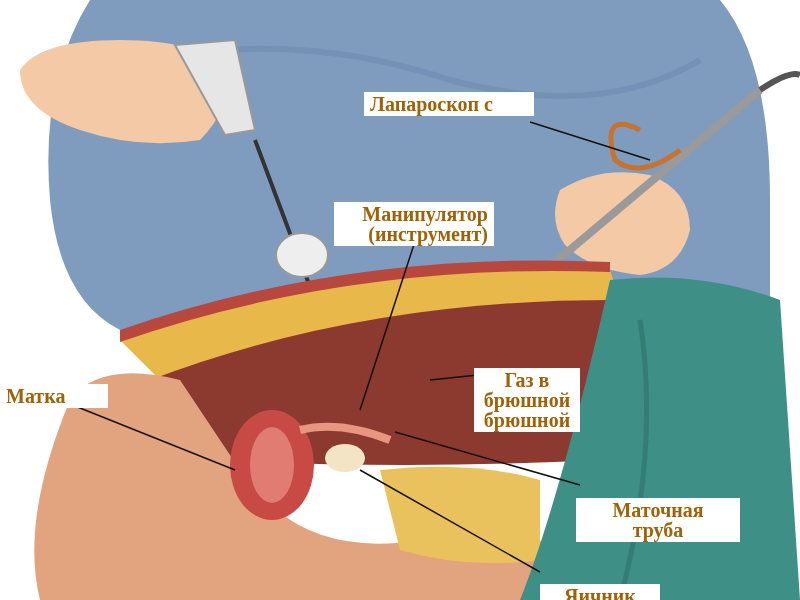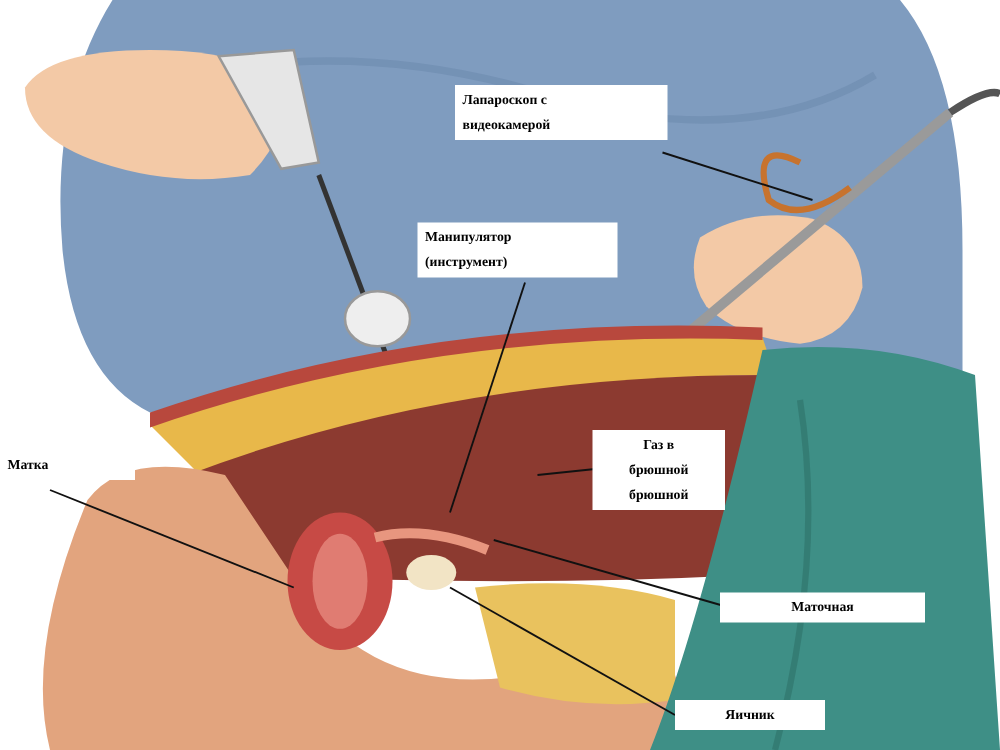--- a/index.html
+++ b/index.html
@@ -1,18 +1,18 @@
 <!DOCTYPE html>
 <html><head>
   <meta charset="utf-8">
   <style>
     html, body { margin:0; padding:0; }
     body { width:800px; height:600px; overflow:hidden; background:#fff; position:relative; font-family:"DejaVu Serif", serif; }
     #scene { position:absolute; left:0; top:0; width:800px; height:600px; }
-    .label { position:absolute; background:#fff; color:#000000; font-family:"Liberation Serif", serif; font-weight:bold; font-size:11px; line-height:20px; padding:2px 6px; box-sizing:border-box; }
+    .label { position:absolute; background:#fff; color:#a16207; font-family:"Liberation Serif", serif; font-weight:bold; font-size:20px; line-height:20px; padding:2px 6px; box-sizing:border-box;margin-top:24px; }
     .label span { display:block; white-space:nowrap; }
     .leader { position:absolute; left:0; top:0; width:800px; height:600px; pointer-events:none; }
   </style>
 </head>
 <body>
 
 <svg id="scene" viewBox="0 0 800 600" xmlns="http://www.w3.org/2000/svg">
 
   <rect x="0" y="0" width="800" height="600" fill="#ffffff"></rect>
 
@@ -52,37 +52,37 @@
   <line x1="530" y1="122" x2="650" y2="160" stroke="#111" stroke-width="1.5"></line>
   <line x1="420" y1="226" x2="360" y2="410" stroke="#111" stroke-width="1.5"></line>
   <line x1="478" y1="375" x2="430" y2="380" stroke="#111" stroke-width="1.5"></line>
   <line x1="40" y1="392" x2="235" y2="470" stroke="#111" stroke-width="1.5"></line>
   <line x1="580" y1="485" x2="395" y2="432" stroke="#111" stroke-width="1.5"></line>
   <line x1="540" y1="572" x2="360" y2="470" stroke="#111" stroke-width="1.5"></line>
 </svg>
 
 <div class="label" style="left:364px; top:68px; width:170px;">
   <span>Лапароскоп с</span>
-  <span>видеокамерой</span>
 </div>
 
-<div class="label" style="left:334px; top:178px; width:160px; text-align:left;">
+<div class="label" style="left:334px; top:178px; width:160px; text-align:right;">
   <span>Манипулятор</span>
   <span>(инструмент)</span>
 </div>
 
 <div class="label" style="left:474px; top:344px; width:106px; text-align:center;">
   <span>Газ в</span>
   <span>брюшной</span>
   <span>брюшной</span>
 </div>
 
 <div class="label" style="left:0px; top:360px; width:108px;">
   <span>Матка</span>
 </div>
 
 <div class="label" style="left:576px; top:474px; width:164px; text-align:center;">
   <span>Маточная</span>
+  <span>труба</span>
 </div>
 
 <div class="label" style="left:540px; top:560px; width:120px; text-align:center;">
   <span>Яичник</span>
 </div>
 
 </body></html>

